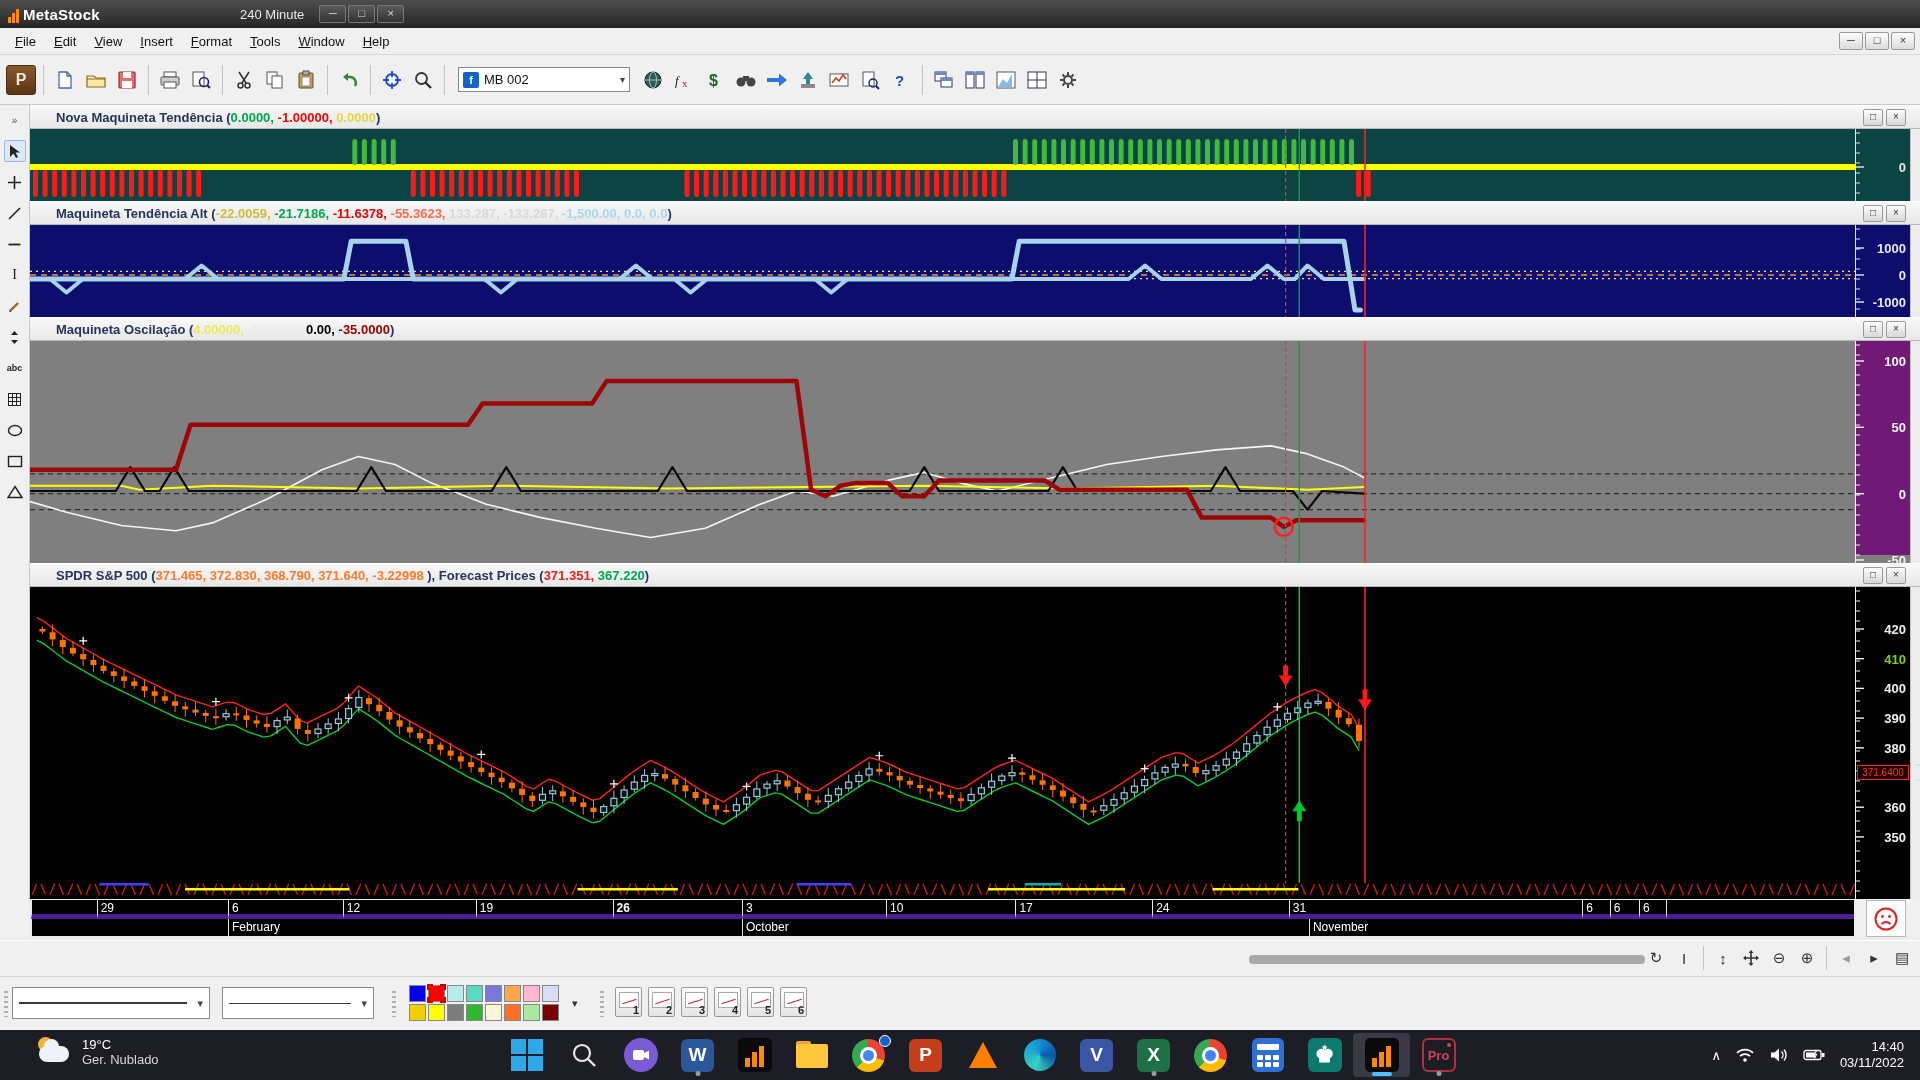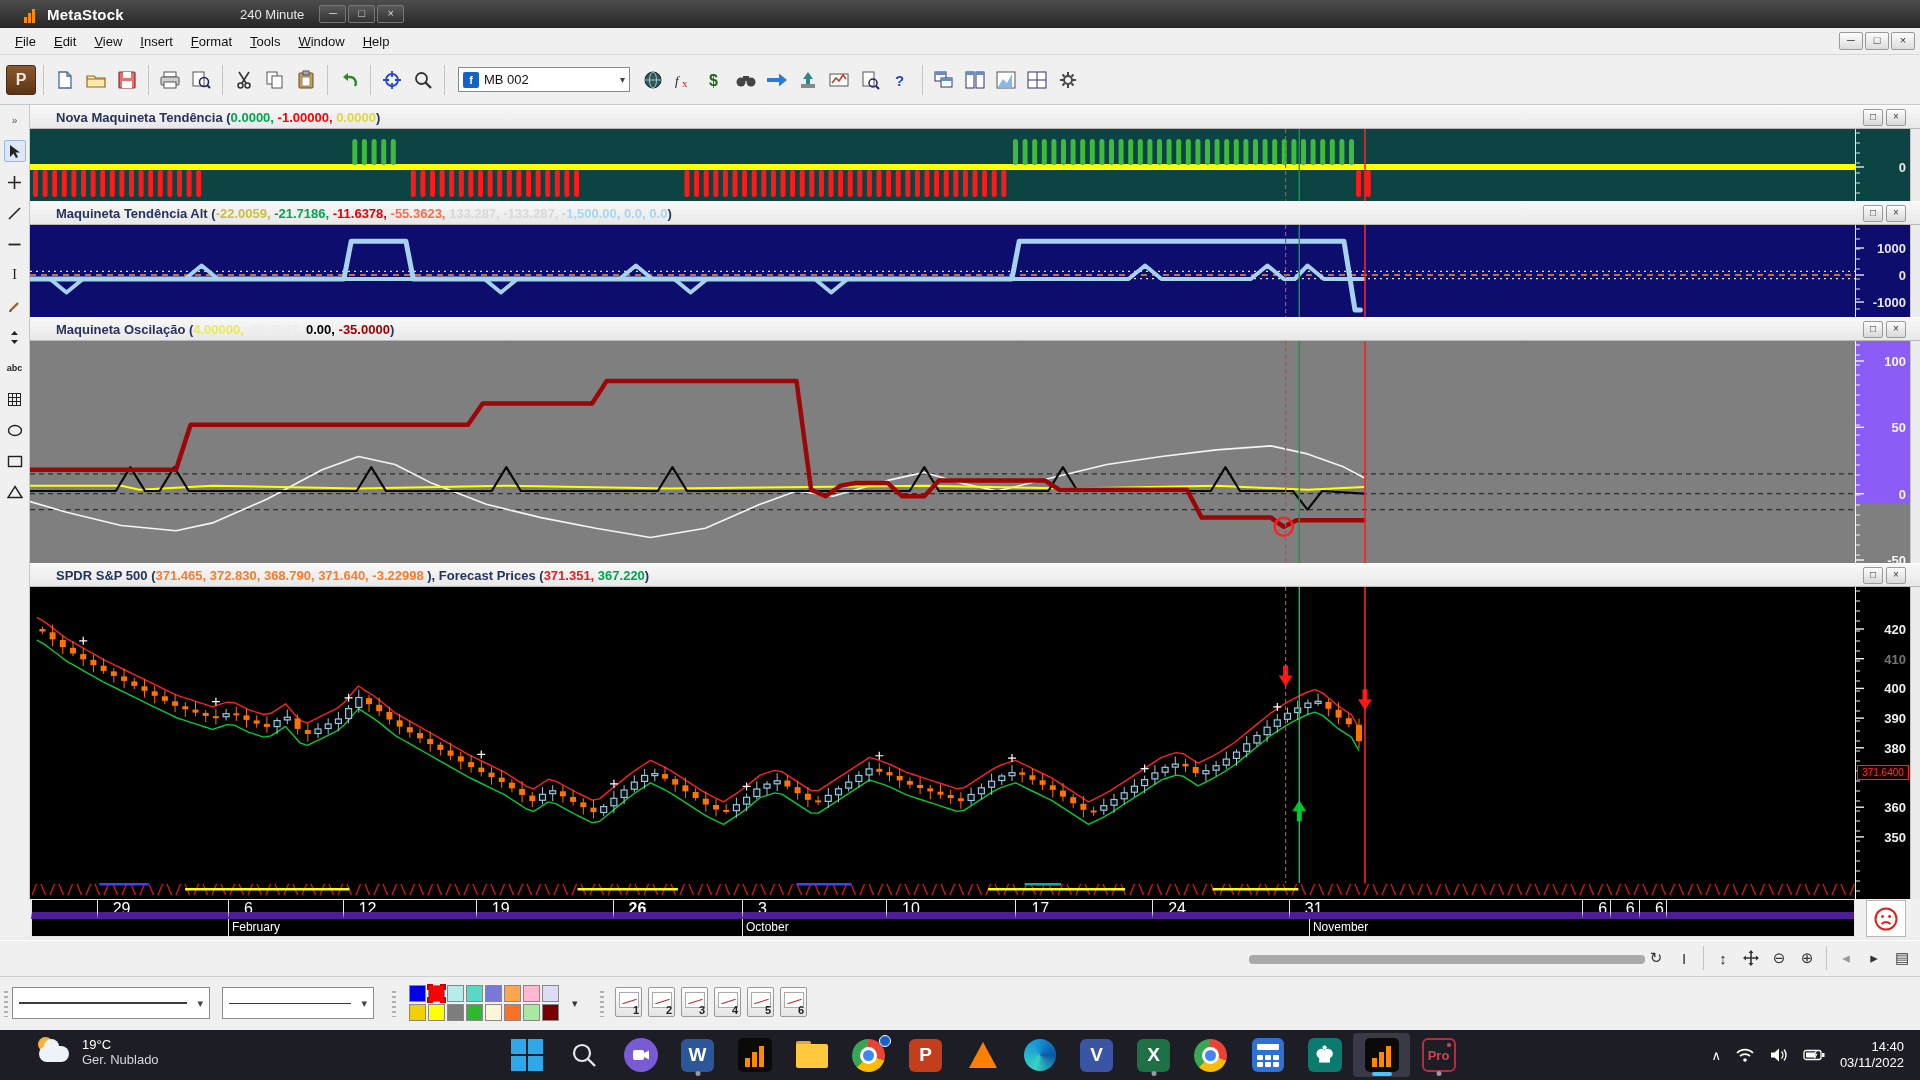--- a/index.html
+++ b/index.html
@@ -3,21 +3,21 @@
 <meta charset="utf-8">
 <style>
   * { margin:0; padding:0; box-sizing:border-box; }
   html,body { width:1920px; height:1080px; overflow:hidden; }
   body { font-family:"Liberation Sans", sans-serif; background:#d4d0c8; }
   .screen { position:relative; width:1920px; height:1080px; background:#ececec; overflow:hidden; }
 
   
   .titlebar { position:absolute; top:0; left:0; width:1920px; height:28px;
     background:linear-gradient(#4d4d4d,#383838 55%,#252525); display:flex; align-items:center; color:#f0f0f0; }
-  .logo { display:flex; align-items:flex-end; gap:12px; padding-left:24px; width:240px; }
+  .logo { display:flex; align-items:flex-end; gap:4px; padding-left:8px; width:240px; }
   .logo-bars { display:flex; align-items:flex-end; gap:1px; height:14px; }
   .logo-bars i { display:block; width:3px; background:#ff8a00; }
   .logo-text { font-size:15px; font-weight:bold; color:#fff; letter-spacing:.2px; }
   .tb-title { flex:1; text-align:center; font-size:13px; color:#e8e8e8; white-space:nowrap; }
   .tb-right { display:flex; align-items:center; gap:15px; padding-right:8px; }
   .tb-period { font-size:13px; color:#e8e8e8; }
   .winbtns { display:flex; gap:2px; }
   .winbtn { width:27px; height:18px; background:linear-gradient(#5a5a5a,#333); border:1px solid #777;
     border-radius:2px; color:#ddd; font-size:11px; line-height:15px; text-align:center; cursor:default; }
 
@@ -66,22 +66,22 @@
   .pbody svg.cs { position:absolute; left:0; top:0; }
   .scale { position:absolute; left:1825px; top:0; width:65px; }
   .scale .lbl { position:absolute; right:14px; font-size:13px; font-weight:bold; transform:translateY(-50%); }
   .edgecol { position:absolute; right:0; top:0; width:10px; height:100%; background:#ececec; border-left:1px solid #c4c4c4; }
   .pricebox { position:absolute; left:2px; width:52px; height:15px; background:#1c0000; border:1px solid #ff2020;
     color:#ff3030; font-size:10px; line-height:13px; text-align:center; }
 
   
   .daterow { position:absolute; top:899px; left:0; width:1920px; height:38px; background:#f0f0f0; }
   .axiswrap { position:absolute; left:30px; top:0; width:1825px; height:38px; background:#000; border:1px solid #e8e8e8; }
-  .dcell { position:absolute; top:0; height:19px; border-left:1px solid #e8e8e8; border-bottom:7px solid #4c1d95;
-    color:#fff; font-size:16px; line-height:17px; padding-left:15px; overflow:hidden; }
+  .dcell { position:absolute; top:0; height:19px; border-left:1px solid #e8e8e8; border-bottom:5px solid #4c1d95;
+    color:#fff; font-size:12px; line-height:17px; padding-left:3px; overflow:hidden; }
   .mcell { position:absolute; top:19px; height:19px; border-left:1px solid #e8e8e8; color:#fff; font-size:12px;
     line-height:17px; padding-left:3px; overflow:hidden; }
   .sadface { position:absolute; left:1866px; top:1px; width:40px; height:37px; background:#fff;
     border:1px solid #b8b8b8; display:flex; align-items:center; justify-content:center; }
 
   
   .scrollrow { position:absolute; top:940px; left:0; width:1920px; height:36px; background:#f0f0f0;
     border-top:1px solid #fff; display:flex; align-items:center; }
   .hthumb { position:absolute; left:1249px; top:14px; width:396px; height:9px; background:#a9a9a9; border-radius:4px; }
   .sc-btns { position:absolute; right:6px; top:4px; display:flex; align-items:center; gap:4px; }
@@ -642,21 +642,21 @@
             <line x1="0" y1="168.6" x2="1825" y2="168.6" stroke="#2e2e2e" stroke-width="1.2" stroke-dasharray="5 4"></line>
             <polyline points="0.0,160.6 36.5,171.2 91.3,184.5 146.0,189.8 182.5,181.9 237.3,158.0 292.0,128.8 328.5,115.5 365.0,123.5 401.5,142.1 456.3,163.3 511.0,176.6 565.8,187.2 620.5,196.5 675.3,187.2 730.0,163.3 766.5,150.0 803.0,155.3 857.8,139.4 894.3,131.4 930.8,142.1 967.3,150.0 1022.0,136.7 1076.8,123.5 1131.5,115.5 1186.3,108.9 1241.0,104.9 1277.5,112.9 1314.0,126.1 1334.1,136.7" fill="none" stroke="#f5f5f5" stroke-width="1.6" stroke-linejoin="round" stroke-linecap="round"></polyline>
             <polyline points="0.0,144.7 91.3,144.7 109.5,148.7 182.5,144.7 328.5,147.4 474.5,144.7 638.8,147.4 894.3,144.7 1040.3,147.4 1186.3,144.7 1277.5,148.7 1334.1,146.0" fill="none" stroke="#ffff00" stroke-width="2" stroke-linejoin="round" stroke-linecap="round"></polyline>
             <polyline points="0.0,150.0 85.8,150.0 100.4,126.1 115.0,150.0 129.6,150.0 144.2,126.1 158.8,150.0 326.7,150.0 341.3,126.1 355.9,150.0 461.7,150.0 476.3,126.1 490.9,150.0 627.8,150.0 642.4,126.1 657.0,150.0 879.6,150.0 894.3,126.1 908.9,150.0 1018.3,150.0 1032.9,126.1 1047.5,150.0 1180.8,150.0 1195.4,126.1 1210.0,150.0 1262.9,150.0 1277.5,168.6 1292.1,150.0 1334.1,152.7" fill="none" stroke="#0a0a0a" stroke-width="2.2" stroke-linejoin="round" stroke-linecap="round"></polyline>
             <polyline points="0.0,128.8 146.0,128.8 160.6,83.7 438.0,83.7 452.6,62.5 562.1,62.5 576.7,39.9 766.5,39.9 781.1,148.7 795.7,155.3 810.3,144.7 824.9,142.1 857.8,142.1 872.3,155.3 894.3,155.3 908.9,139.4 1014.7,139.4 1029.3,148.7 1157.0,148.7 1171.7,176.6 1241.0,176.6 1253.8,185.8 1266.5,179.2 1334.1,179.2" fill="none" stroke="#9c0606" stroke-width="4.5" stroke-linejoin="round" stroke-linecap="round"></polyline>
             <circle cx="1253.775" cy="185.8375" r="9" fill="none" stroke="#ff2020" stroke-width="2.5"></circle>
             <line x1="1255.6" y1="0" x2="1255.6" y2="222" stroke="#ff2a2a" stroke-width="1.2" stroke-dasharray="4 3"></line>
             <line x1="1269.2875" y1="0" x2="1269.2875" y2="222" stroke="#00a830" stroke-width="1.4"></line>
             <line x1="1334.9875000000002" y1="0" x2="1334.9875000000002" y2="222" stroke="#ff2020" stroke-width="1.6"></line>
           </svg>
-          <div class="scale" style="height: 162px; background: #8b5cf6;">
+          <div class="scale" style="height: 214px; background: #701a75;">
             <svg width="55" height="222" style="position:absolute;left:0;top:0">
               <line x1="0.5" y1="0" x2="0.5" y2="222" stroke="#f5f5f5" stroke-width="1"></line>
               <line x1="0" y1="4" x2="5" y2="4" stroke="#f5f5f5"></line>
               <line x1="0" y1="14" x2="5" y2="14" stroke="#f5f5f5"></line>
               <line x1="0" y1="24" x2="5" y2="24" stroke="#f5f5f5"></line>
               <line x1="0" y1="34" x2="5" y2="34" stroke="#f5f5f5"></line>
               <line x1="0" y1="44" x2="5" y2="44" stroke="#f5f5f5"></line>
               <line x1="0" y1="54" x2="5" y2="54" stroke="#f5f5f5"></line>
               <line x1="0" y1="64" x2="5" y2="64" stroke="#f5f5f5"></line>
               <line x1="0" y1="74" x2="5" y2="74" stroke="#f5f5f5"></line>
@@ -1222,21 +1222,21 @@
               <line x1="0" y1="304" x2="5" y2="304" stroke="#f0f0f0"></line>
               <line x1="0" y1="42.0" x2="9" y2="42.0" stroke="#f0f0f0" stroke-width="1.4"></line>
               <line x1="0" y1="71.7" x2="9" y2="71.7" stroke="#f0f0f0" stroke-width="1.4"></line>
               <line x1="0" y1="101.4" x2="9" y2="101.4" stroke="#f0f0f0" stroke-width="1.4"></line>
               <line x1="0" y1="131.1" x2="9" y2="131.1" stroke="#f0f0f0" stroke-width="1.4"></line>
               <line x1="0" y1="160.8" x2="9" y2="160.8" stroke="#f0f0f0" stroke-width="1.4"></line>
               <line x1="0" y1="220.2" x2="9" y2="220.2" stroke="#f0f0f0" stroke-width="1.4"></line>
               <line x1="0" y1="249.9" x2="9" y2="249.9" stroke="#f0f0f0" stroke-width="1.4"></line>
             </svg>
             <div class="lbl" style="top: 42px; color: rgb(240, 240, 240);">420</div>
-            <div class="lbl" style="top: 71.7px; color: #737373;">410</div>
+            <div class="lbl" style="top: 71.7px; color: #84cc16;">410</div>
             <div class="lbl" style="top: 101.4px; color: rgb(240, 240, 240);">400</div>
             <div class="lbl" style="top: 131.1px; color: rgb(240, 240, 240);">390</div>
             <div class="lbl" style="top: 160.8px; color: rgb(240, 240, 240);">380</div>
             <div class="lbl" style="top: 220.2px; color: rgb(240, 240, 240);">360</div>
             <div class="lbl" style="top: 249.9px; color: rgb(240, 240, 240);">350</div>
             <div class="pricebox" style="top: 177.629px;">371.6400</div>
           </div>
           <div class="edgecol"></div>
         </div>
       </div>

